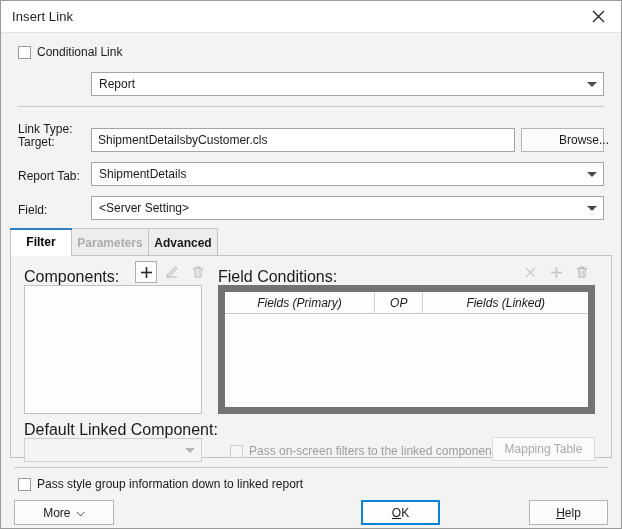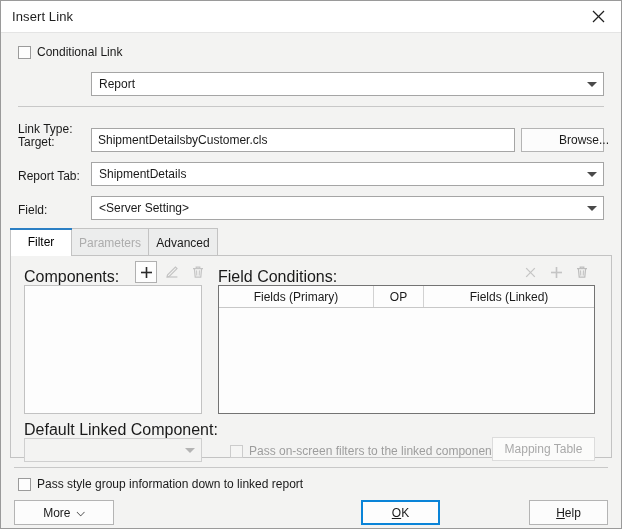--- a/index.html
+++ b/index.html
@@ -263,21 +263,22 @@
   .tbtn.framed {
     background: #fdfdfd;
     border: 1px solid #b0b0b0;
   }
 
   
   .grid {
     position: absolute;
     box-sizing: border-box;
     background: #fdfdfd;
-    border: 1px solid #737373;
+    border: 7px solid #737373;
+    font-style: italic;
   }
   .grid-head {
     display: flex;
     height: 21px;
     border-bottom: 1px solid #c8c8c8;
   }
   .grid-head .hc {
     display: flex;
     align-items: center;
     justify-content: center;
@@ -337,21 +338,21 @@
     </div>
 
     <div class="field-label" style="left:17px; top:170px;">Field:</div>
     <div class="combo" style="left:90px; top:163px; width:513px;">
       <span class="val">&lt;Server Setting&gt;</span>
       <span class="arrowbox">
           <span class="arrow-dn"></span>
         </span>
     </div>
 
-    <div class="tabstrip" style="top:195px; left:9px; width:602px;">
+    <div class="tabstrip" style="top:195px; left:9px; width:602px;font-weight:bold;">
       <div class="tab active" style="left:0px; width:62px;">
         <span>Filter</span>
       </div>
       <div class="tab disabled" style="left:61px; width:78px;">
         <span>Parameters</span>
       </div>
       <div class="tab" style="left:138px; width:70px;">
         <span>Advanced</span>
       </div>
     </div>

